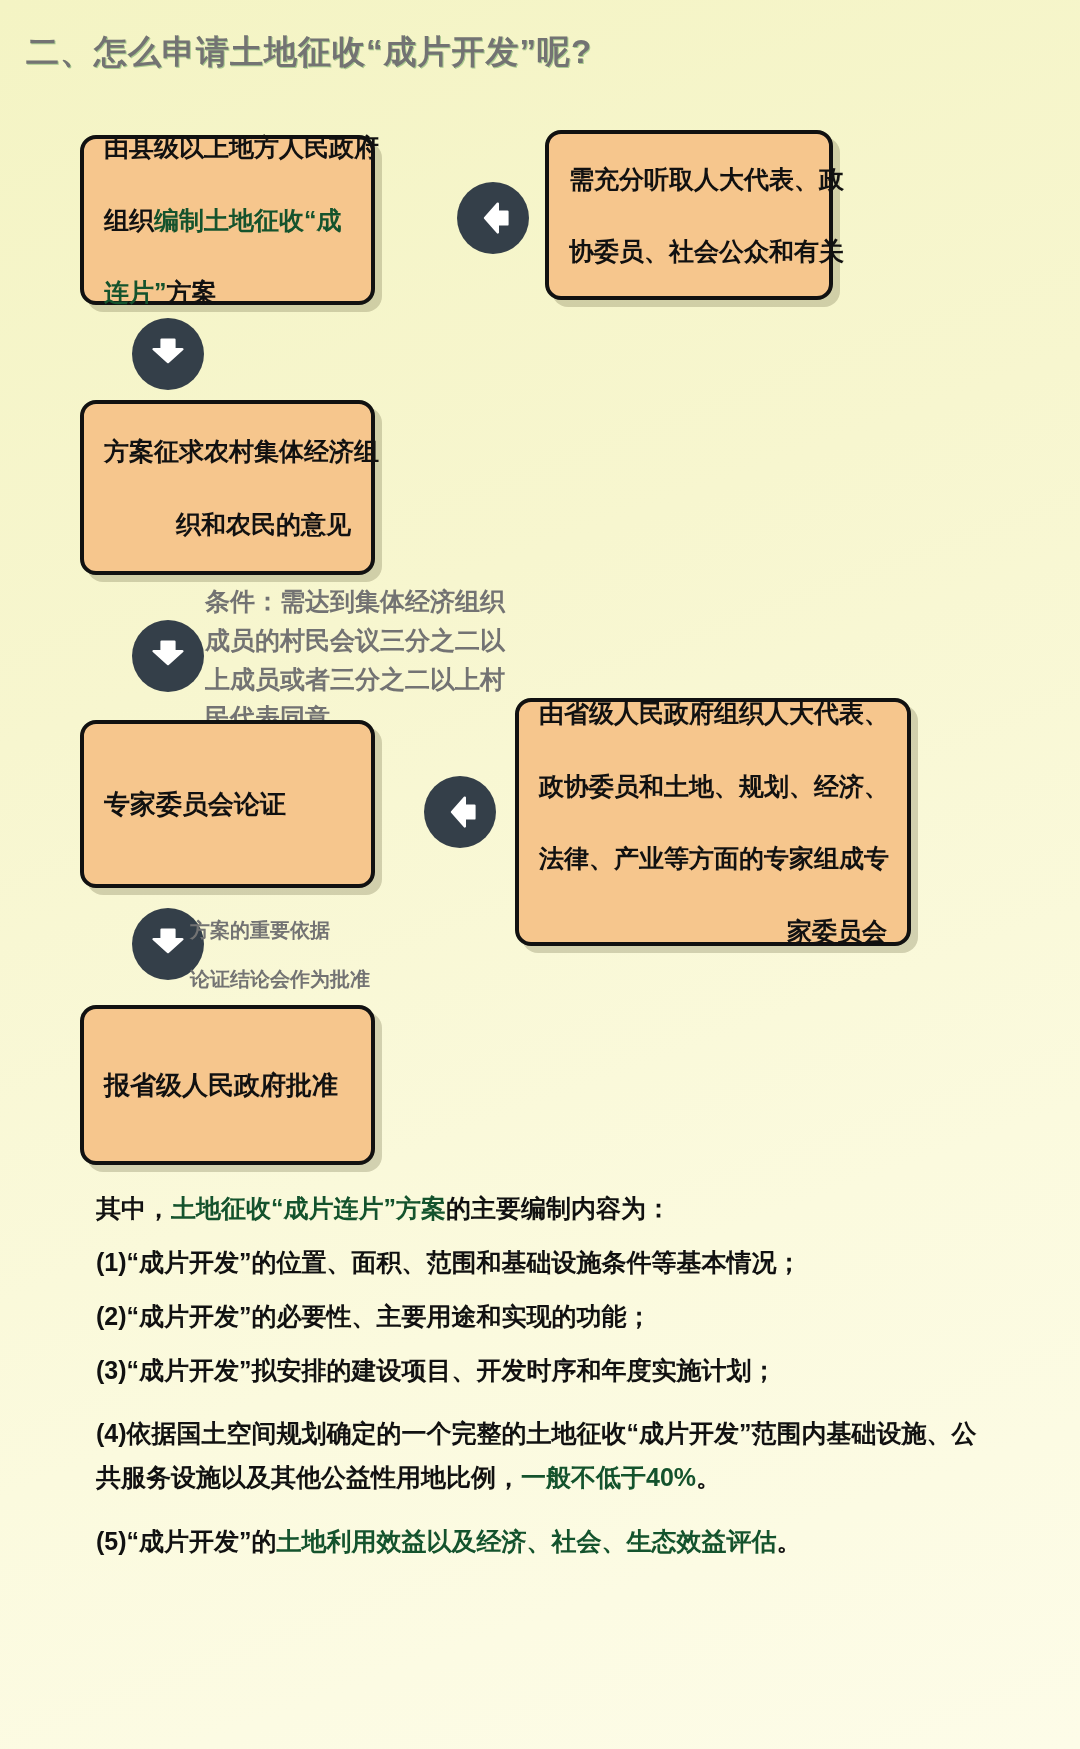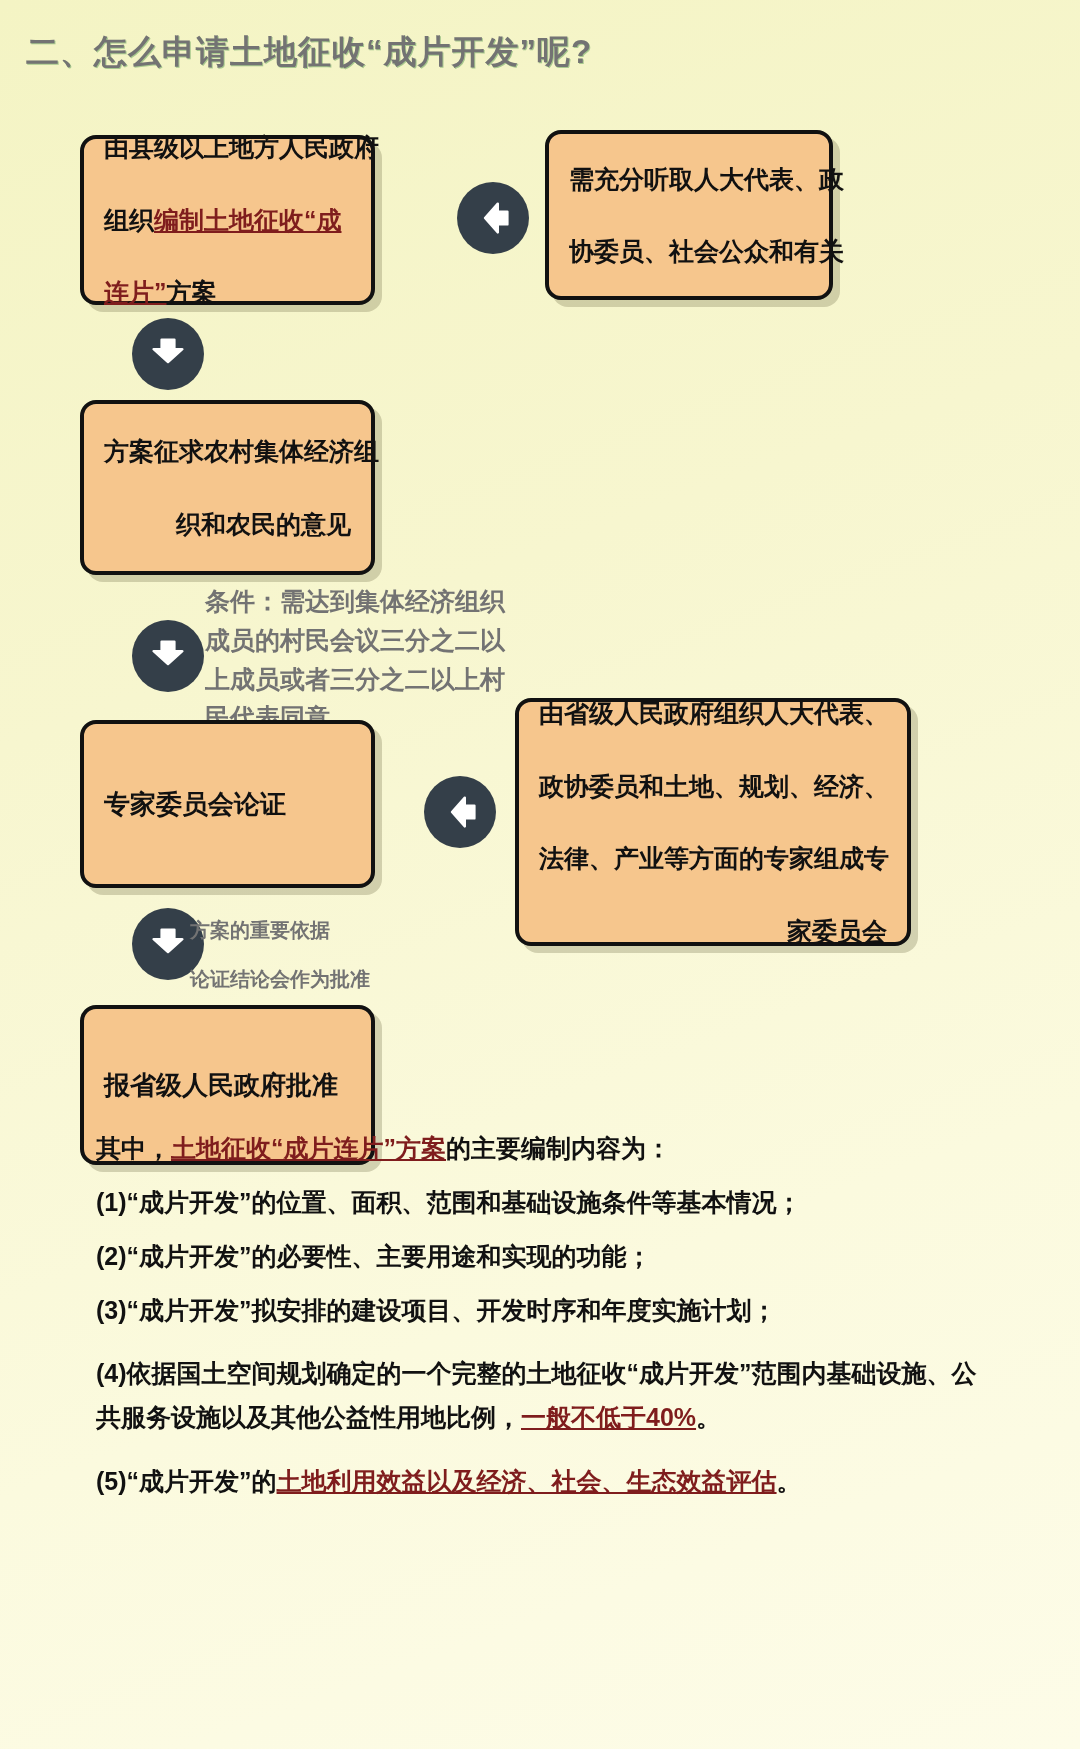--- a/index.html
+++ b/index.html
@@ -37,21 +37,21 @@
     gap:32px;
   }
   .box .line {
     font-size:25px;
     font-weight:bold;
     color:#111;
     line-height:1.62;
     white-space:nowrap;
   }
   .box.center .line { text-align:left; }
-  .blue { color:#7f1d1d;text-decoration:underline; }
+  .blue { color:#14532d; }
 
   
   #box-draft      { left:80px;  top:135px; width:295px; height:170px; }
   #box-hearing    { left:545px; top:130px; width:288px; height:170px; }
   #box-consult    { left:80px;  top:400px; width:295px; height:175px;text-align:right; }
   #box-expert     { left:80px;  top:720px; width:295px; height:168px; }
   #box-provincial { left:515px; top:698px; width:396px; height:248px;text-align:right; }
   #box-approve    { left:80px;  top:1005px; width:295px; height:160px; }
 
   #box-expert .line, #box-approve .line { font-size:26px; }
@@ -82,21 +82,21 @@
     color:#737373;
     line-height:1.55;
     white-space:nowrap;
   }
   #annot-condition { left:205px; top:582px; }
   #annot-basis     { left:190px; top:906px; font-size:20px; line-height:2.45; }
 
   
   .bottom {
     position:absolute;
-    left:96px; top:1136px;
+    left:96px; top:1196px;
     width:900px;
   }
   .bottom p {
     font-size:25px;
     font-weight:bold;
     color:#111;
     line-height:1.0;
     margin-bottom:29px;
     white-space:nowrap;
   }

